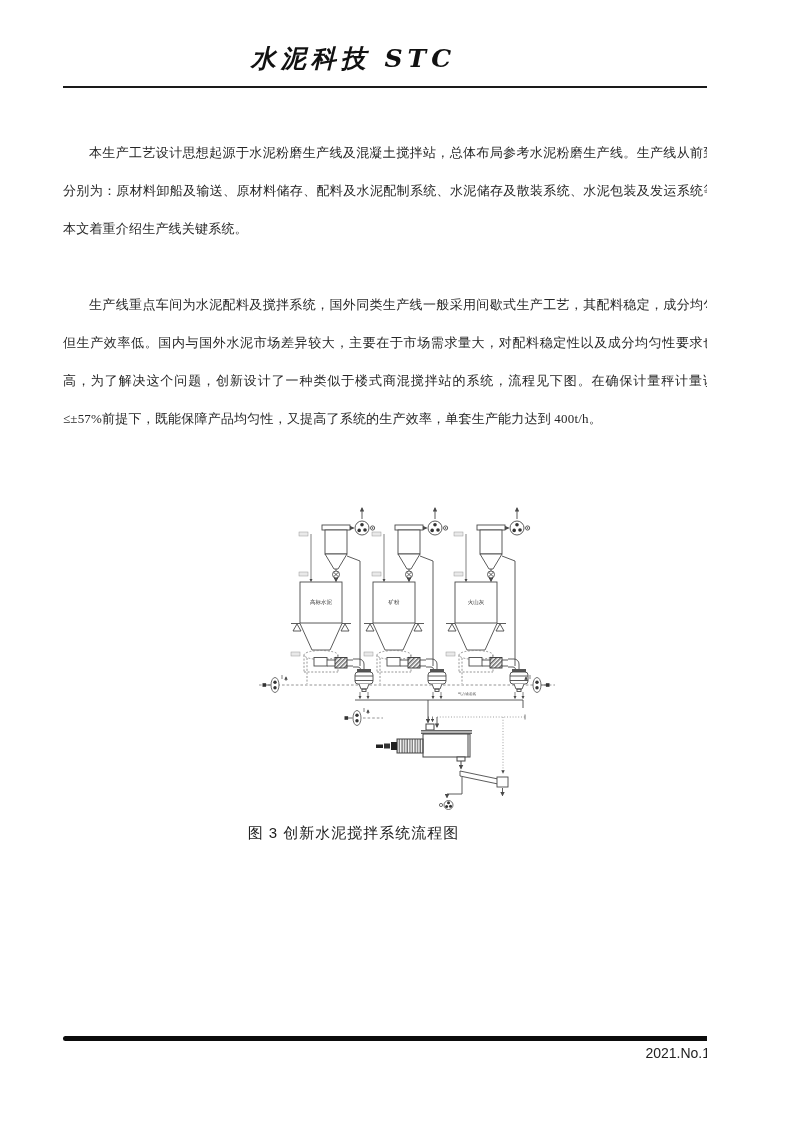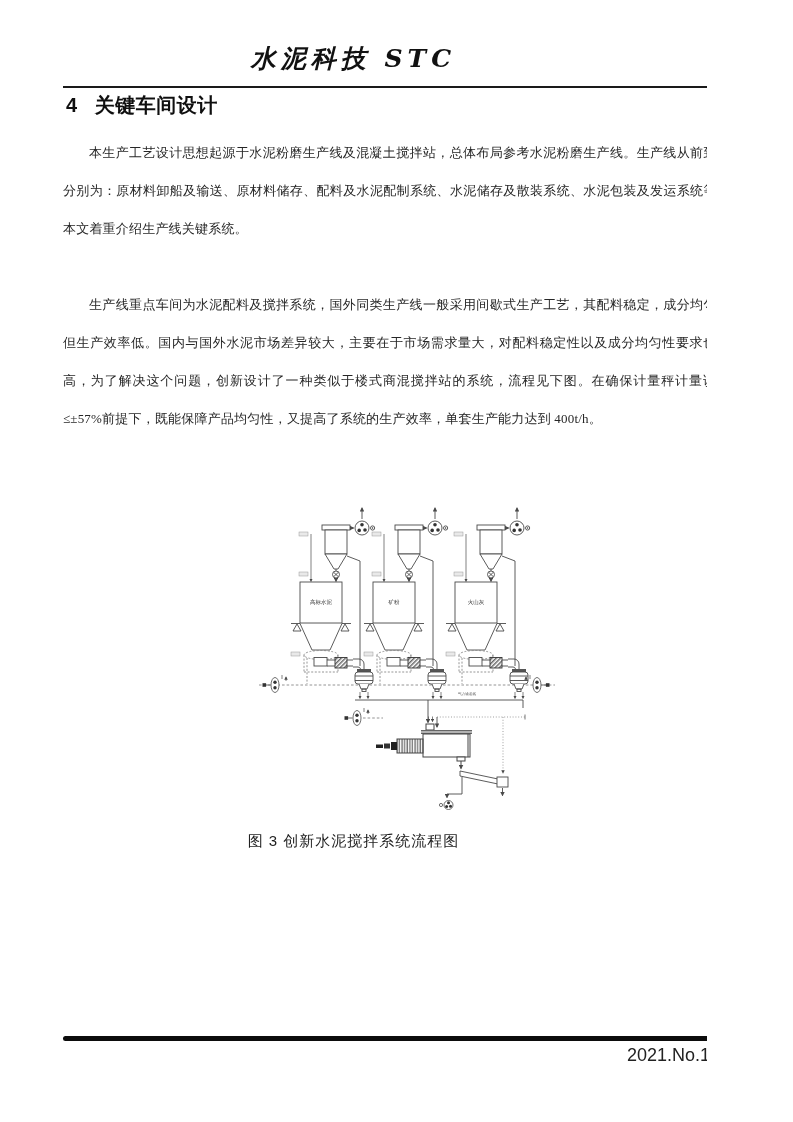--- a/index.html
+++ b/index.html
@@ -28,45 +28,41 @@
     color:#262626; letter-spacing:0.2px;
   }
   #p1 { top:121px; }
   #p2 { top:273px; }
   #p3 { top:857px; }
   .diagram { position:absolute; left:245px; top:503px; width:315px; height:318px; }
   .figure-caption {
     position:absolute; top:824px; left:0; right:0; text-align:center;
     font-family:"Liberation Sans", sans-serif; font-size:15px; color:#1d1d1d;
     letter-spacing:1px;
-    margin-top:8px;
   }
   .footer-bar {
     position:absolute; top:1036px; left:63px; width:667px; height:4.5px;
     background:#0c0c0c; border-radius:2.5px;
   }
   .footer-row {
     position:absolute; top:1045px; left:63px; width:667px; height:18px;
     font-family:"Liberation Sans", sans-serif; font-size:13px; color:#222;
   }
   .footer-page { display:block; text-align:right; }
-  .footer-issue { position:absolute; top:0; right:20px; font-size:18px; }
+  .footer-issue { position:absolute; top:0; right:20px; font-size:14px; }
   svg text { font-family:"Liberation Sans", sans-serif; }
 </style>
 </head>
 <body>
 
 <div class="page">
 
   <div class="journal-title">水泥科技 STC</div>
   <div class="header-rule"></div>
 
-  <div class="section-heading">
-    <span class="num">4</span><span>关键车间设计</span>
-  </div>
 
   <p class="para" id="p1">本生产工艺设计思想起源于水泥粉磨生产线及混凝土搅拌站，总体布局参考水泥粉磨生产线。生产线从前到后分别为：原材料卸船及输送、原材料储存、配料及水泥配制系统、水泥储存及散装系统、水泥包装及发运系统等，本文着重介绍生产线关键系统。</p>
   <p class="para" id="p2">生产线重点车间为水泥配料及搅拌系统，国外同类生产线一般采用间歇式生产工艺，其配料稳定，成分均匀，但生产效率低。国内与国外水泥市场差异较大，主要在于市场需求量大，对配料稳定性以及成分均匀性要求也很高，为了解决这个问题，创新设计了一种类似于楼式商混搅拌站的系统，流程见下图。在确保计量秤计量误差≤±57%前提下，既能保障产品均匀性，又提高了系统的生产效率，单套生产能力达到 400t/h。</p>
 
   <svg class="diagram" viewBox="0 0 315 318" xmlns="http://www.w3.org/2000/svg">
     <defs>
       <marker id="arr" viewBox="0 0 10 10" refX="8" refY="5" markerWidth="5" markerHeight="5" orient="auto">
         <path d="M0,0 L10,5 L0,10 z" fill="#4a4a4a"></path>
       </marker>
       <pattern id="hatch" width="3" height="3" patternUnits="userSpaceOnUse" patternTransform="rotate(45)">

